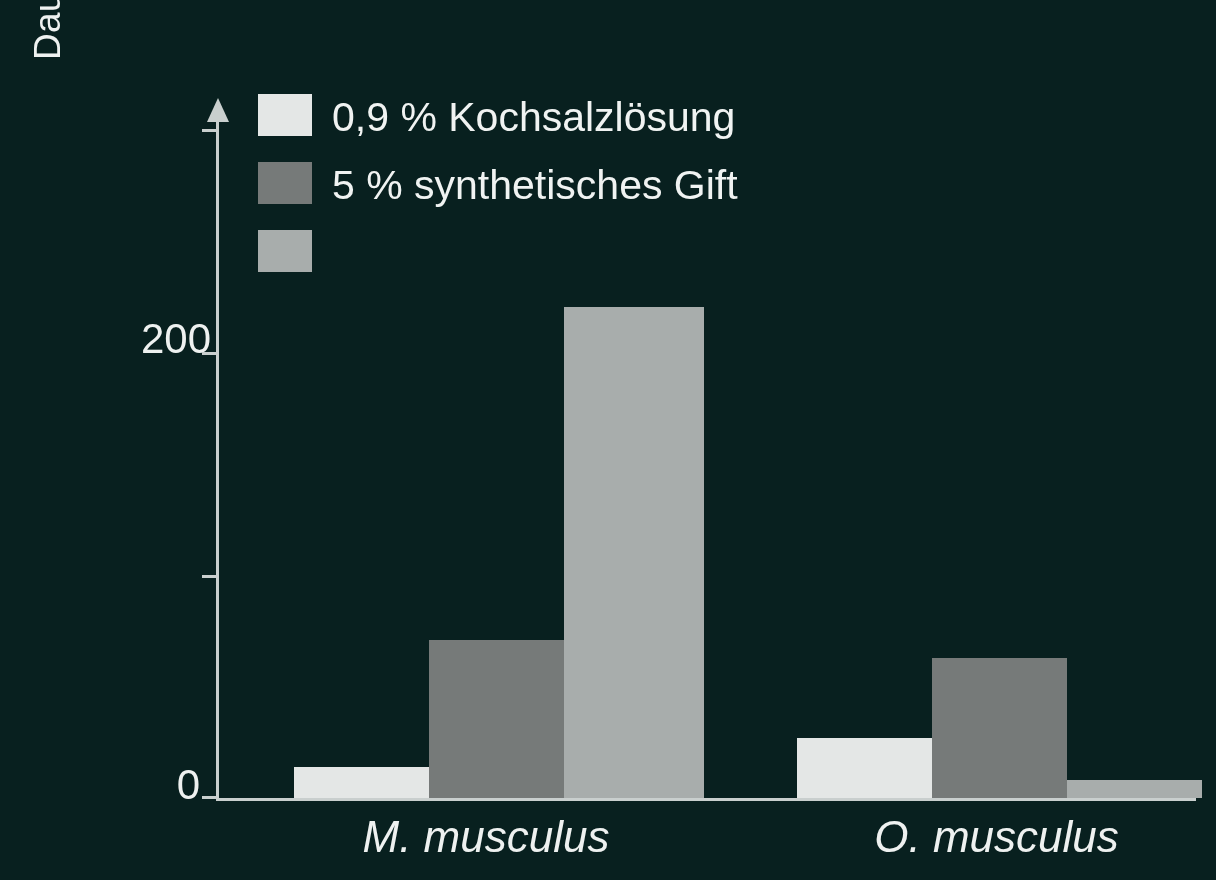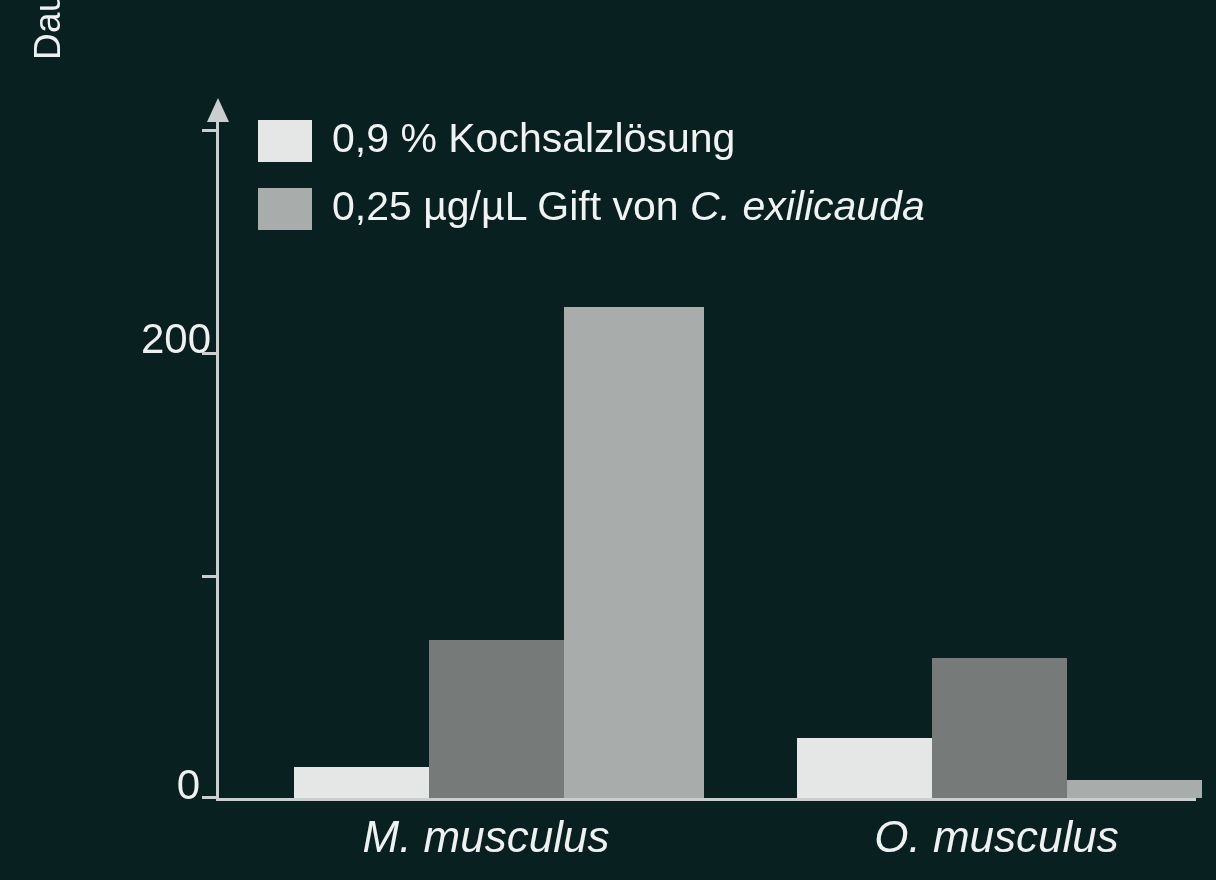--- a/index.html
+++ b/index.html
@@ -123,21 +123,21 @@
 
   
   .legend {
     position: absolute;
     left: 258px;
     top: 94px;
     width: 800px;
   }
   .legend-row {
     display: flex;
-    align-items: flex-end;
+    align-items: flex-start;
     height: 68px;
   }
   .legend-swatch {
     width: 54px;
     height: 42px;
     flex: 0 0 auto;
     margin-right: 20px;
   }
   .legend-label {
     font-size: 41px;
@@ -185,18 +185,21 @@
     <div class="group-label" style="left:65px; width:410px;">M. musculus</div>
     <div class="group-label" style="left:578px; width:405px;">O. musculus</div>
   </div>
 
   <div class="legend">
     <div class="legend-row">
       <div class="legend-swatch" style="background:#e4e7e6;"></div>
       <div class="legend-label">0,9 % Kochsalzlösung</div>
     </div>
     <div class="legend-row">
+      <div class="legend-swatch" style="background:#767a79;"></div>
+      <div class="legend-label">5 % synthetisches Gift</div>
+    </div>
+    <div class="legend-row">
       <div class="legend-swatch" style="background:#a8adac;"></div>
-      <div class="legend-label"><span>0,25 µg/µL Gift von </span><span class="sp">C. exilicauda</span></div>
     </div>
   </div>
 
 </div>
 
 </body></html>

